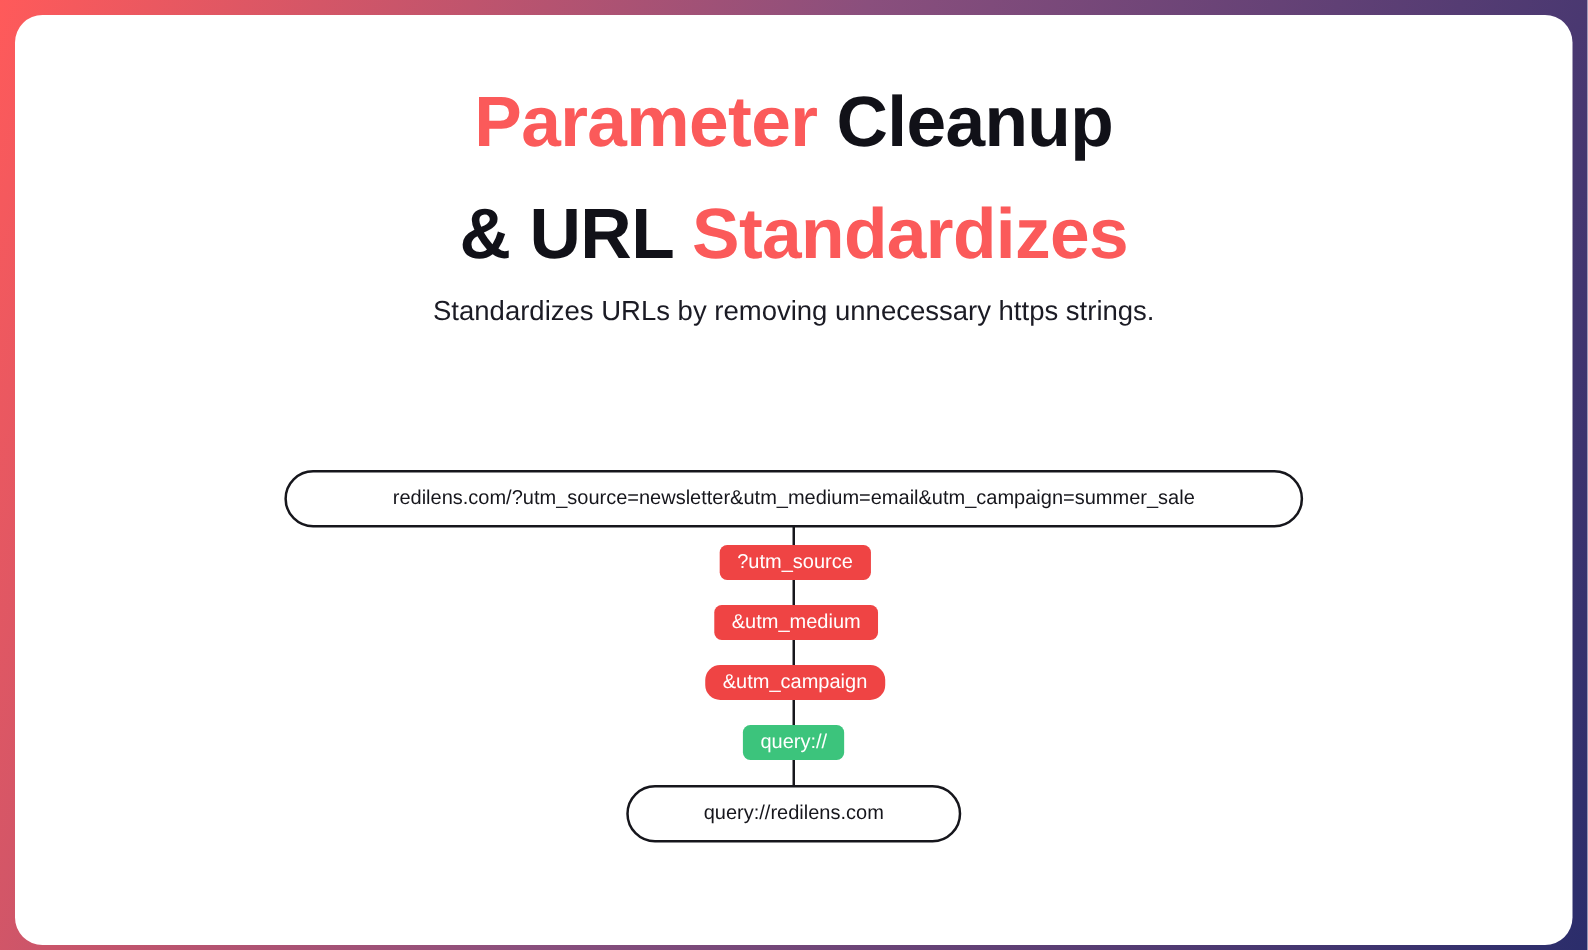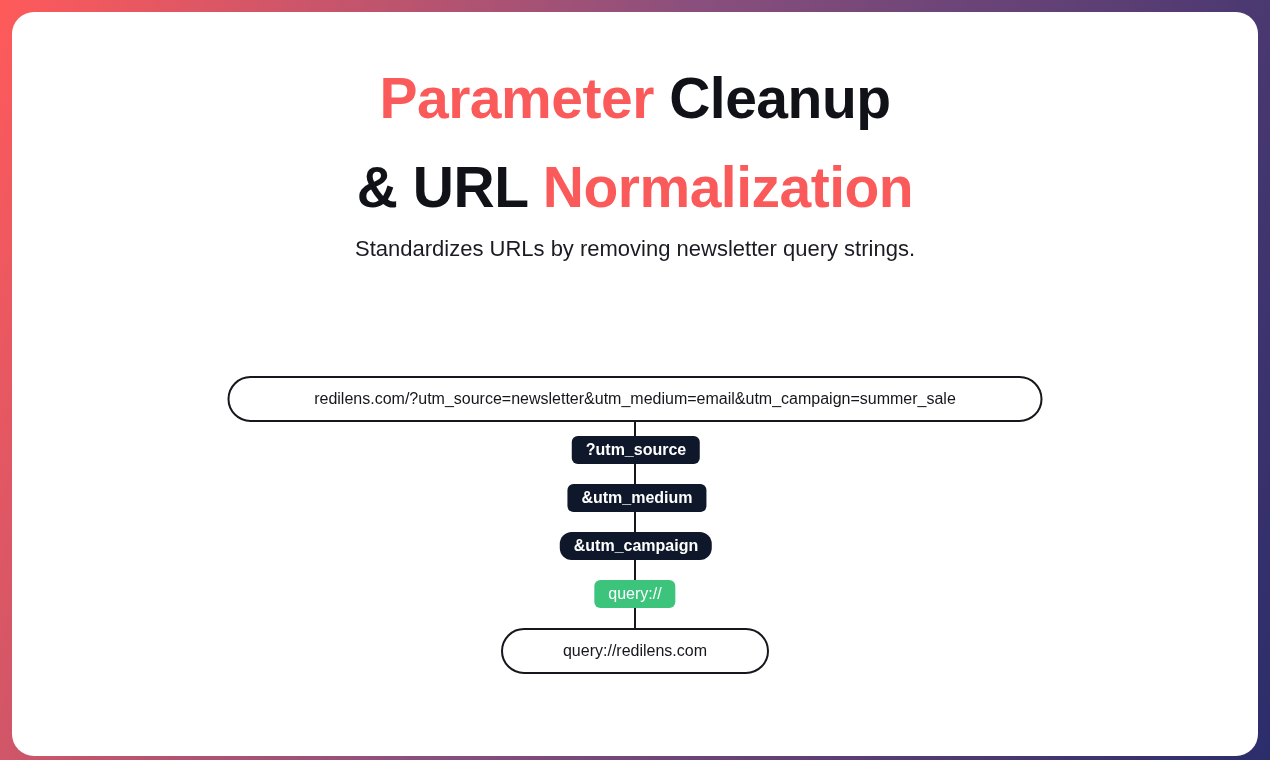--- a/index.html
+++ b/index.html
@@ -89,22 +89,21 @@
     min-width: 268px;
   }
   .tag {
     border-radius: 6px;
     color: #ffffff;
     font-size: 16px;
     padding: 5px 14px;
     text-align: center;
   }
   .tag-remove {
-    background: #0f172a;
-    font-weight: bold;
+    background: #ef4444;
   }
   .tag-keep {
     background: #3cc47c;
   }
   .t1 { left: 636px; top: 76px; }
   .t2 { left: 637px; top: 124px; }
   .t3 { left: 636px; top: 172px; border-radius: 12px; }
   .t4 { left: 635px; top: 220px; }
 </style>
 </head>
@@ -112,25 +111,25 @@
 
 <div class="frame">
 
   <div class="title-block">
     <div class="title-line">
       <span class="accent">Parameter</span>
       <span>Cleanup</span>
     </div>
     <div class="title-line">
       <span>&amp; URL</span>
-      <span class="accent">Normalization</span>
+      <span class="accent">Standardizes</span>
     </div>
   </div>
 
-  <div class="subtitle">Standardizes URLs by removing newsletter query strings.</div>
+  <div class="subtitle">Standardizes URLs by removing unnecessary https strings.</div>
 
 </div>
 
 <div class="diagram">
 
   <div class="spine"></div>
 
   <div class="node pill-outline url-in">redilens.com/?utm_source=newsletter&amp;utm_medium=email&amp;utm_campaign=summer_sale</div>
 
   <div class="node tag tag-remove t1">?utm_source</div>

